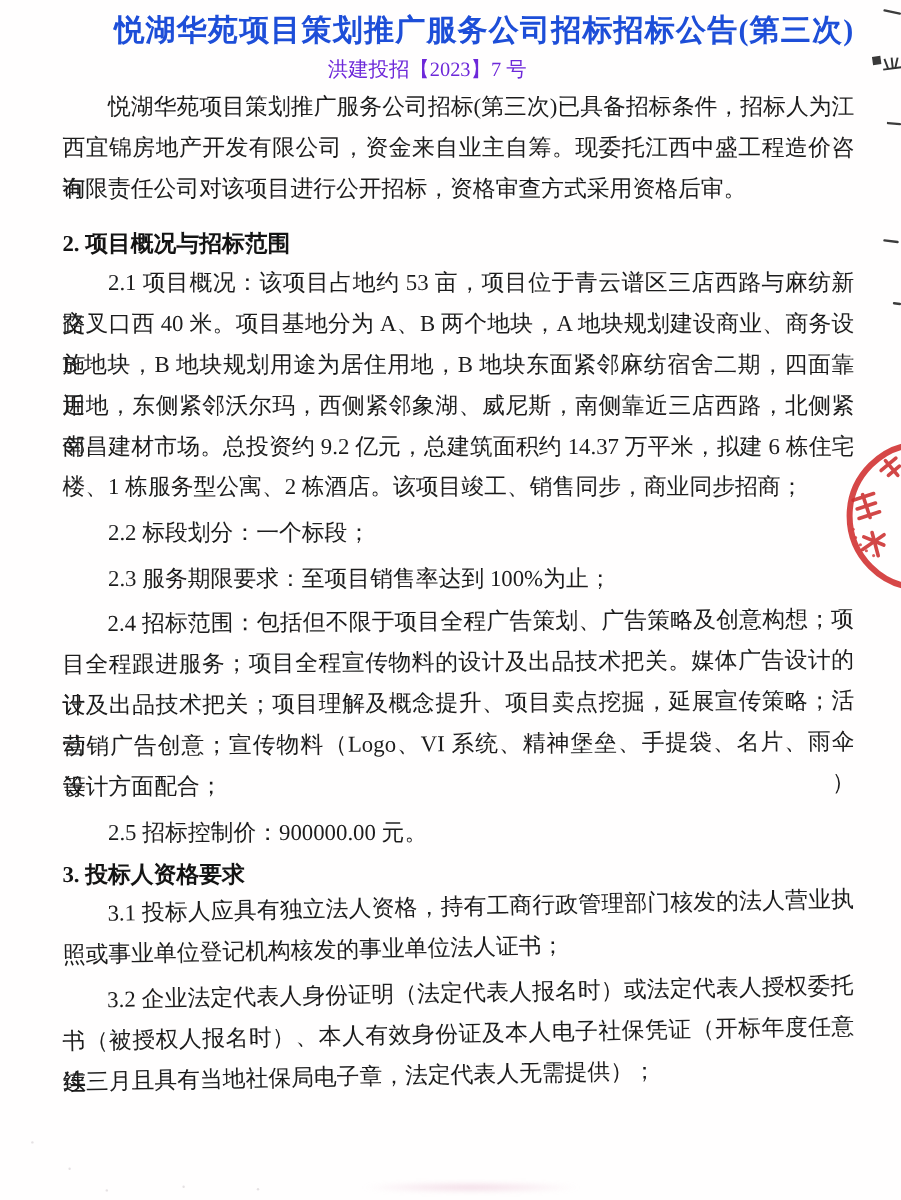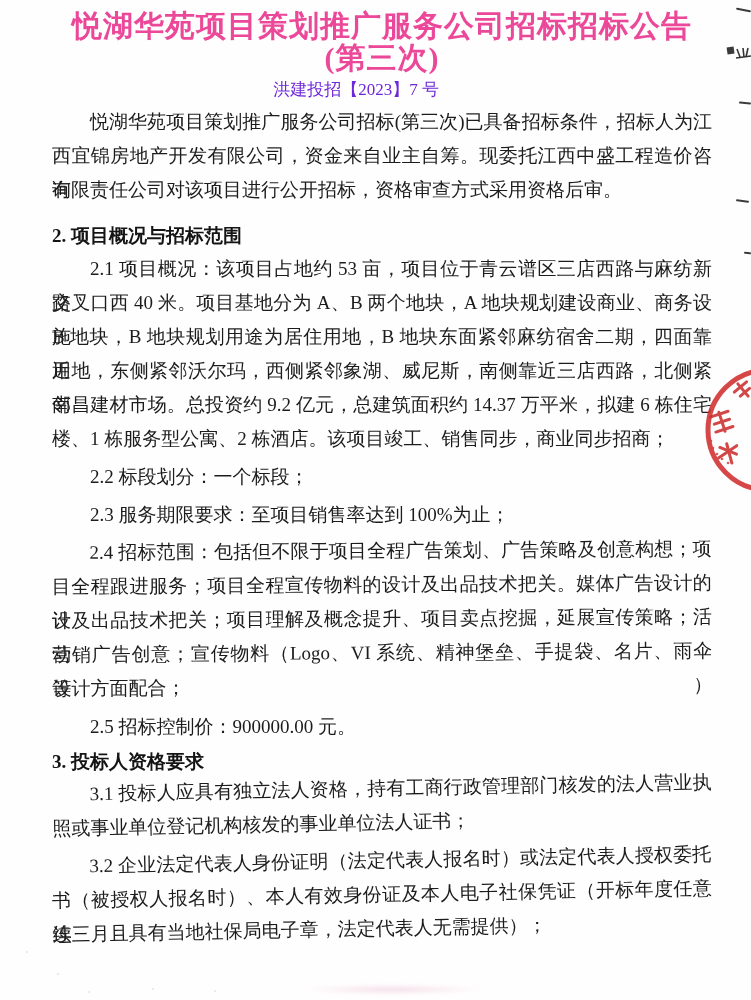--- a/index.html
+++ b/index.html
@@ -6,22 +6,22 @@
   body {
     width:751px; height:1000px; overflow:hidden; position:relative;
     background:#ffffff;
     font-family:"Liberation Serif","DejaVu Serif",serif;
   }
   .page { position:absolute; inset:0; background:#fffefe; }
 
   .doc { position:absolute; left:52px; top:10px; width:660px; color:#1c1c1c; }
 
   .title {
-    font-size:30px; font-weight:700; text-align:center;
-    letter-spacing:1px; line-height:32px; color:#ec4899;
+    font-size:25px; font-weight:700; text-align:right;
+    letter-spacing:1px; line-height:32px; color:#1d4ed8;
   }
   .docno {
     font-size:17px; text-align:center; line-height:22px; margin-top:5px;
     transform:translateX(-26px); color:#6d28d9;
   }
   .heading { font-size:19px; font-weight:700; line-height:24px; color:#141414; }
   .h1 { margin-top:14px; }
   .h2 { margin-top:17px; }
   .h3 { margin-top:6px; }
 

